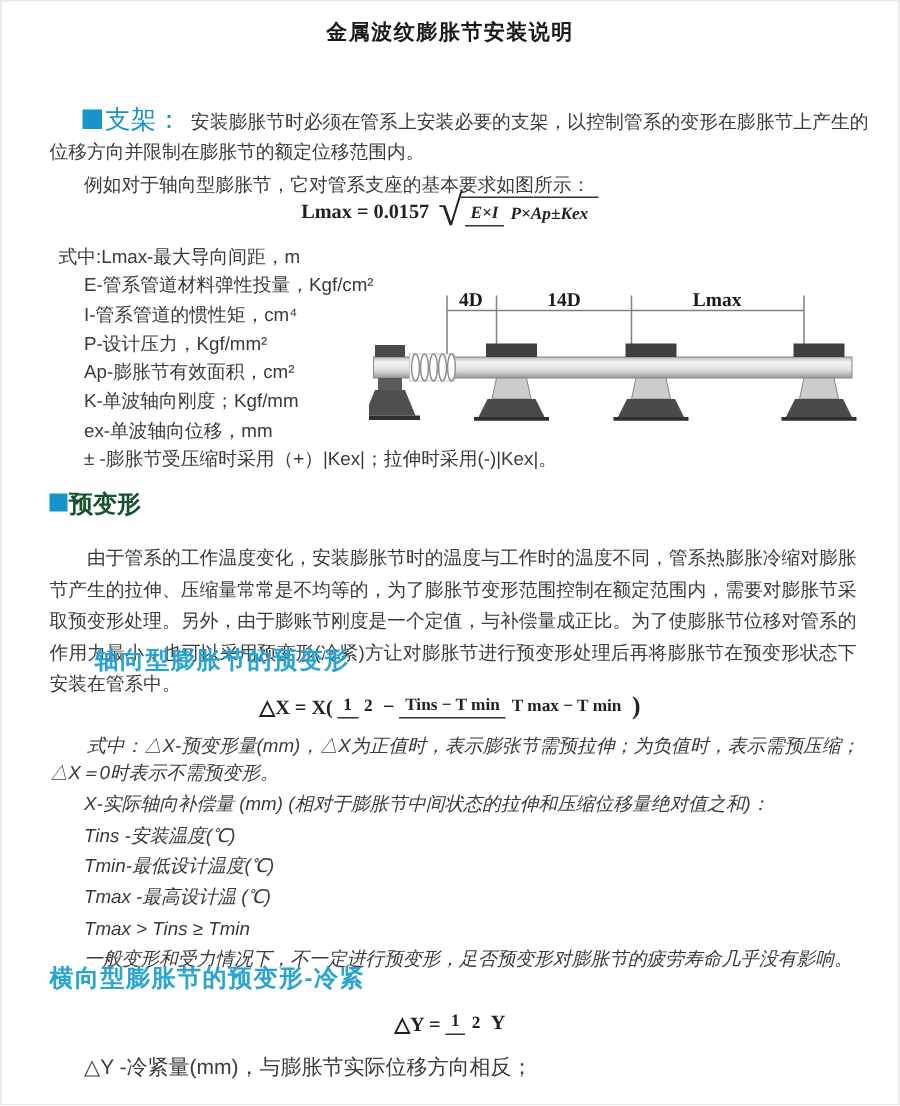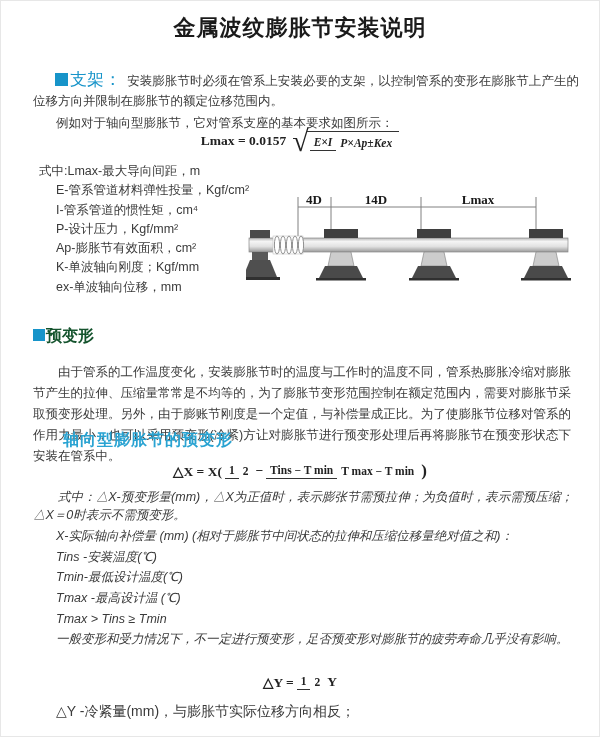--- a/index.html
+++ b/index.html
@@ -4,21 +4,21 @@
 <style>
   html,body{margin:0;padding:0;background:#fff;}
   .page{
     position:relative;width:600px;height:737px;background:#fff;
     font-family:"Liberation Sans",sans-serif;color:#3a3a3a;overflow:hidden;
     box-sizing:border-box;border:1px solid #e7e7e7;
   }
   .abs{position:absolute;}
   .title{
     top:12px;left:0;width:100%;text-align:center;
-    font-size:22px;font-weight:bold;color:#1a1a1a;letter-spacing:1px;
+    font-size:14px;font-weight:bold;color:#1a1a1a;letter-spacing:1px;
   }
   .para{font-size:12.5px;line-height:20px;color:#3a3a3a;}
   .p1{top:56px;left:32px;width:546px;text-align:justify;}
   .sq{
     display:inline-block;width:13px;height:13px;background:#1794c9;
     vertical-align:-1px;margin-right:2px;
   }
   .sec-head-inline{
     font-size:17px;font-weight:normal;color:#1794c9;margin-right:6px;
   }
@@ -83,20 +83,21 @@
   </div>
 
   <div class="abs defs">
     <div class="def">式中:Lmax-最大导向间距，m</div>
     <div class="def">E-管系管道材料弹性投量，Kgf/cm²</div>
     <div class="def">I-管系管道的惯性矩，cm⁴</div>
     <div class="def">P-设计压力，Kgf/mm²</div>
     <div class="def">Ap-膨胀节有效面积，cm²</div>
     <div class="def">K-单波轴向刚度；Kgf/mm</div>
     <div class="def">ex-单波轴向位移，mm</div>
+    <div class="def">± -膨胀节受压缩时采用（+）|Kex|；拉伸时采用(-)|Kex|。</div>
   </div>
 
   <svg class="abs diagram" viewBox="0 0 350 100">
     <defs>
       <linearGradient id="pipeGrad" x1="0" y1="0" x2="0" y2="1">
         <stop offset="0" stop-color="#b9b9b9"></stop>
         <stop offset="0.25" stop-color="#f4f4f4"></stop>
         <stop offset="0.6" stop-color="#e2e2e2"></stop>
         <stop offset="1" stop-color="#9a9a9a"></stop>
       </linearGradient>
@@ -176,20 +177,21 @@
   <div class="abs notes">
     <div class="note wrapfirst">式中：△X-预变形量(mm)，△X为正值时，表示膨张节需预拉伸；为负值时，表示需预压缩；△X＝0时表示不需预变形。</div>
     <div class="note gap">X-实际轴向补偿量 (mm) (相对于膨胀节中间状态的拉伸和压缩位移量绝对值之和)：</div>
     <div class="note gap">Tins -安装温度(℃)</div>
     <div class="note gap">Tmin-最低设计温度(℃)</div>
     <div class="note gap">Tmax -最高设计温 (℃)</div>
     <div class="note gap">Tmax &gt; Tins ≥ Tmin</div>
     <div class="note gap">一般变形和受力情况下，不一定进行预变形，足否预变形对膨胀节的疲劳寿命几乎没有影响。</div>
   </div>
 
+  <div class="abs sub-head sub2">横向型膨胀节的预变形-冷紧</div>
 
   <div class="abs formula f3">
     <span>△Y =</span>
     <span class="frac">
       <span class="num">1</span>
       <span class="den">2</span>
     </span>
     <span>Y</span>
   </div>
 

